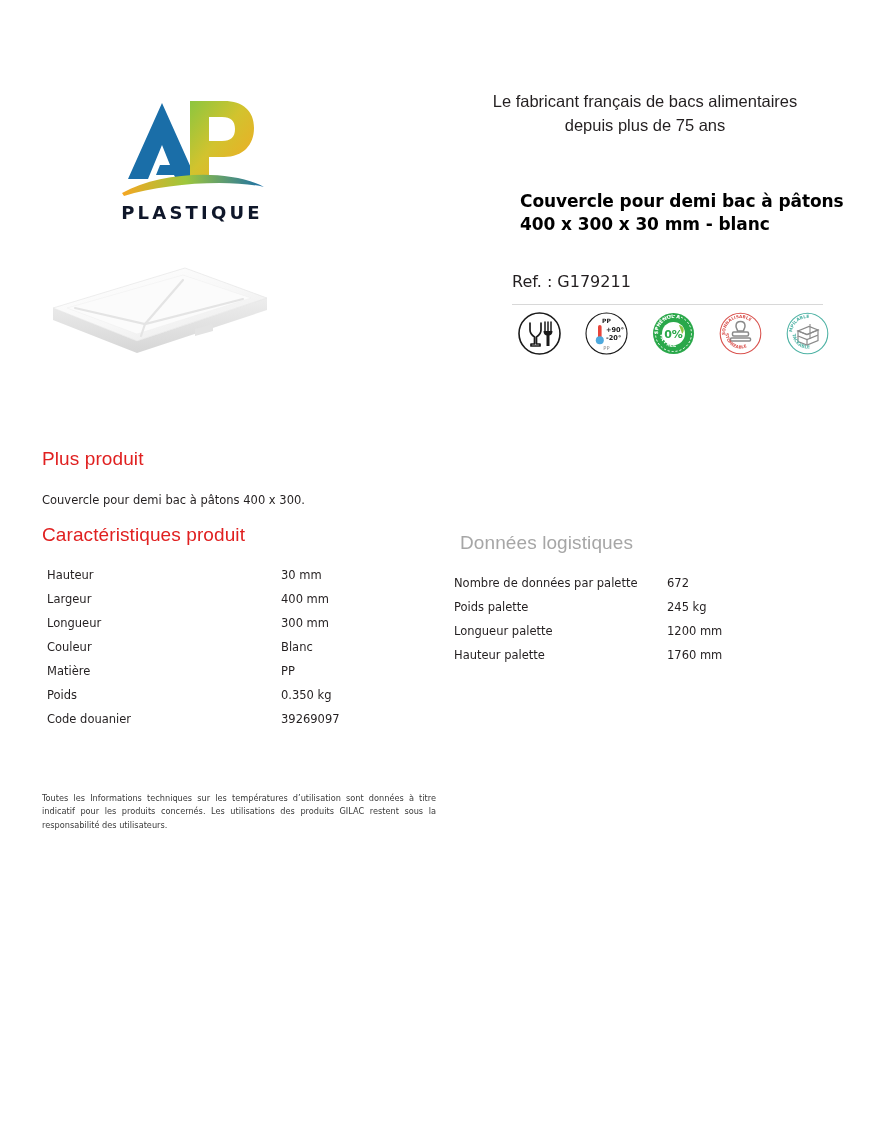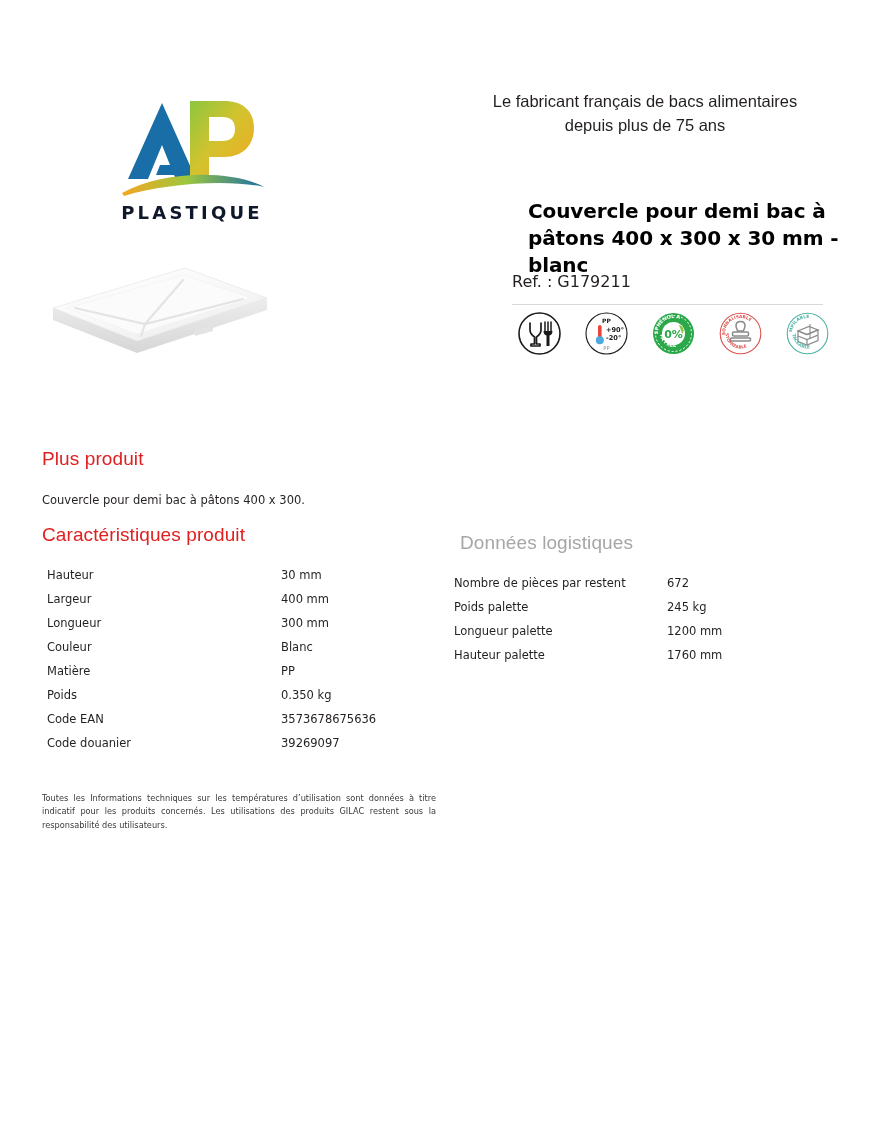--- a/index.html
+++ b/index.html
@@ -81,28 +81,28 @@
     font-family: "Liberation Sans", sans-serif;
     font-size: 16.5px;
     line-height: 1.45;
     color: #231f20;
     text-align: center;
     margin: 8px;
     padding: 0 6px;
   }
 
   .product-title {
-    margin: 16px;
+    margin: 8px;
     padding: 0;
     position: absolute;
     left: 57px;
     top: 100px;
     width: 330px;
     font-family: "DejaVu Sans", sans-serif;
-    font-size: 20px;
+    font-size: 17px;
     font-weight: bold;
     line-height: 1.36;
     color: #000000;
     letter-spacing: -0.1px;
   }
 
   .product-ref {
     position: absolute;
     left: 57px;
     top: 190px;
@@ -405,37 +405,33 @@
           </tr>
           <tr>
             <td class="k">Matière</td>
             <td class="v">PP</td>
           </tr>
           <tr>
             <td class="k">Poids</td>
             <td class="v">0.350 kg</td>
           </tr>
           <tr>
-            <td class="k">Code EAN</td>
-            <td class="v">3573678675636</td>
-          </tr>
-          <tr>
             <td class="k">Code douanier</td>
             <td class="v">39269097</td>
           </tr>
         </tbody>
     </table>
   </div>
 
   <div class="col-right">
     <h2 class="heading-grey">Données logistiques</h2>
     <table class="spec">
       <tbody id="logi-body">
           <tr>
-            <td class="k">Nombre de pièces par restent</td>
+            <td class="k">Nombre de données par palette</td>
             <td class="v">672</td>
           </tr>
           <tr>
             <td class="k">Poids palette</td>
             <td class="v">245 kg</td>
           </tr>
           <tr>
             <td class="k">Longueur palette</td>
             <td class="v">1200 mm</td>
           </tr>

